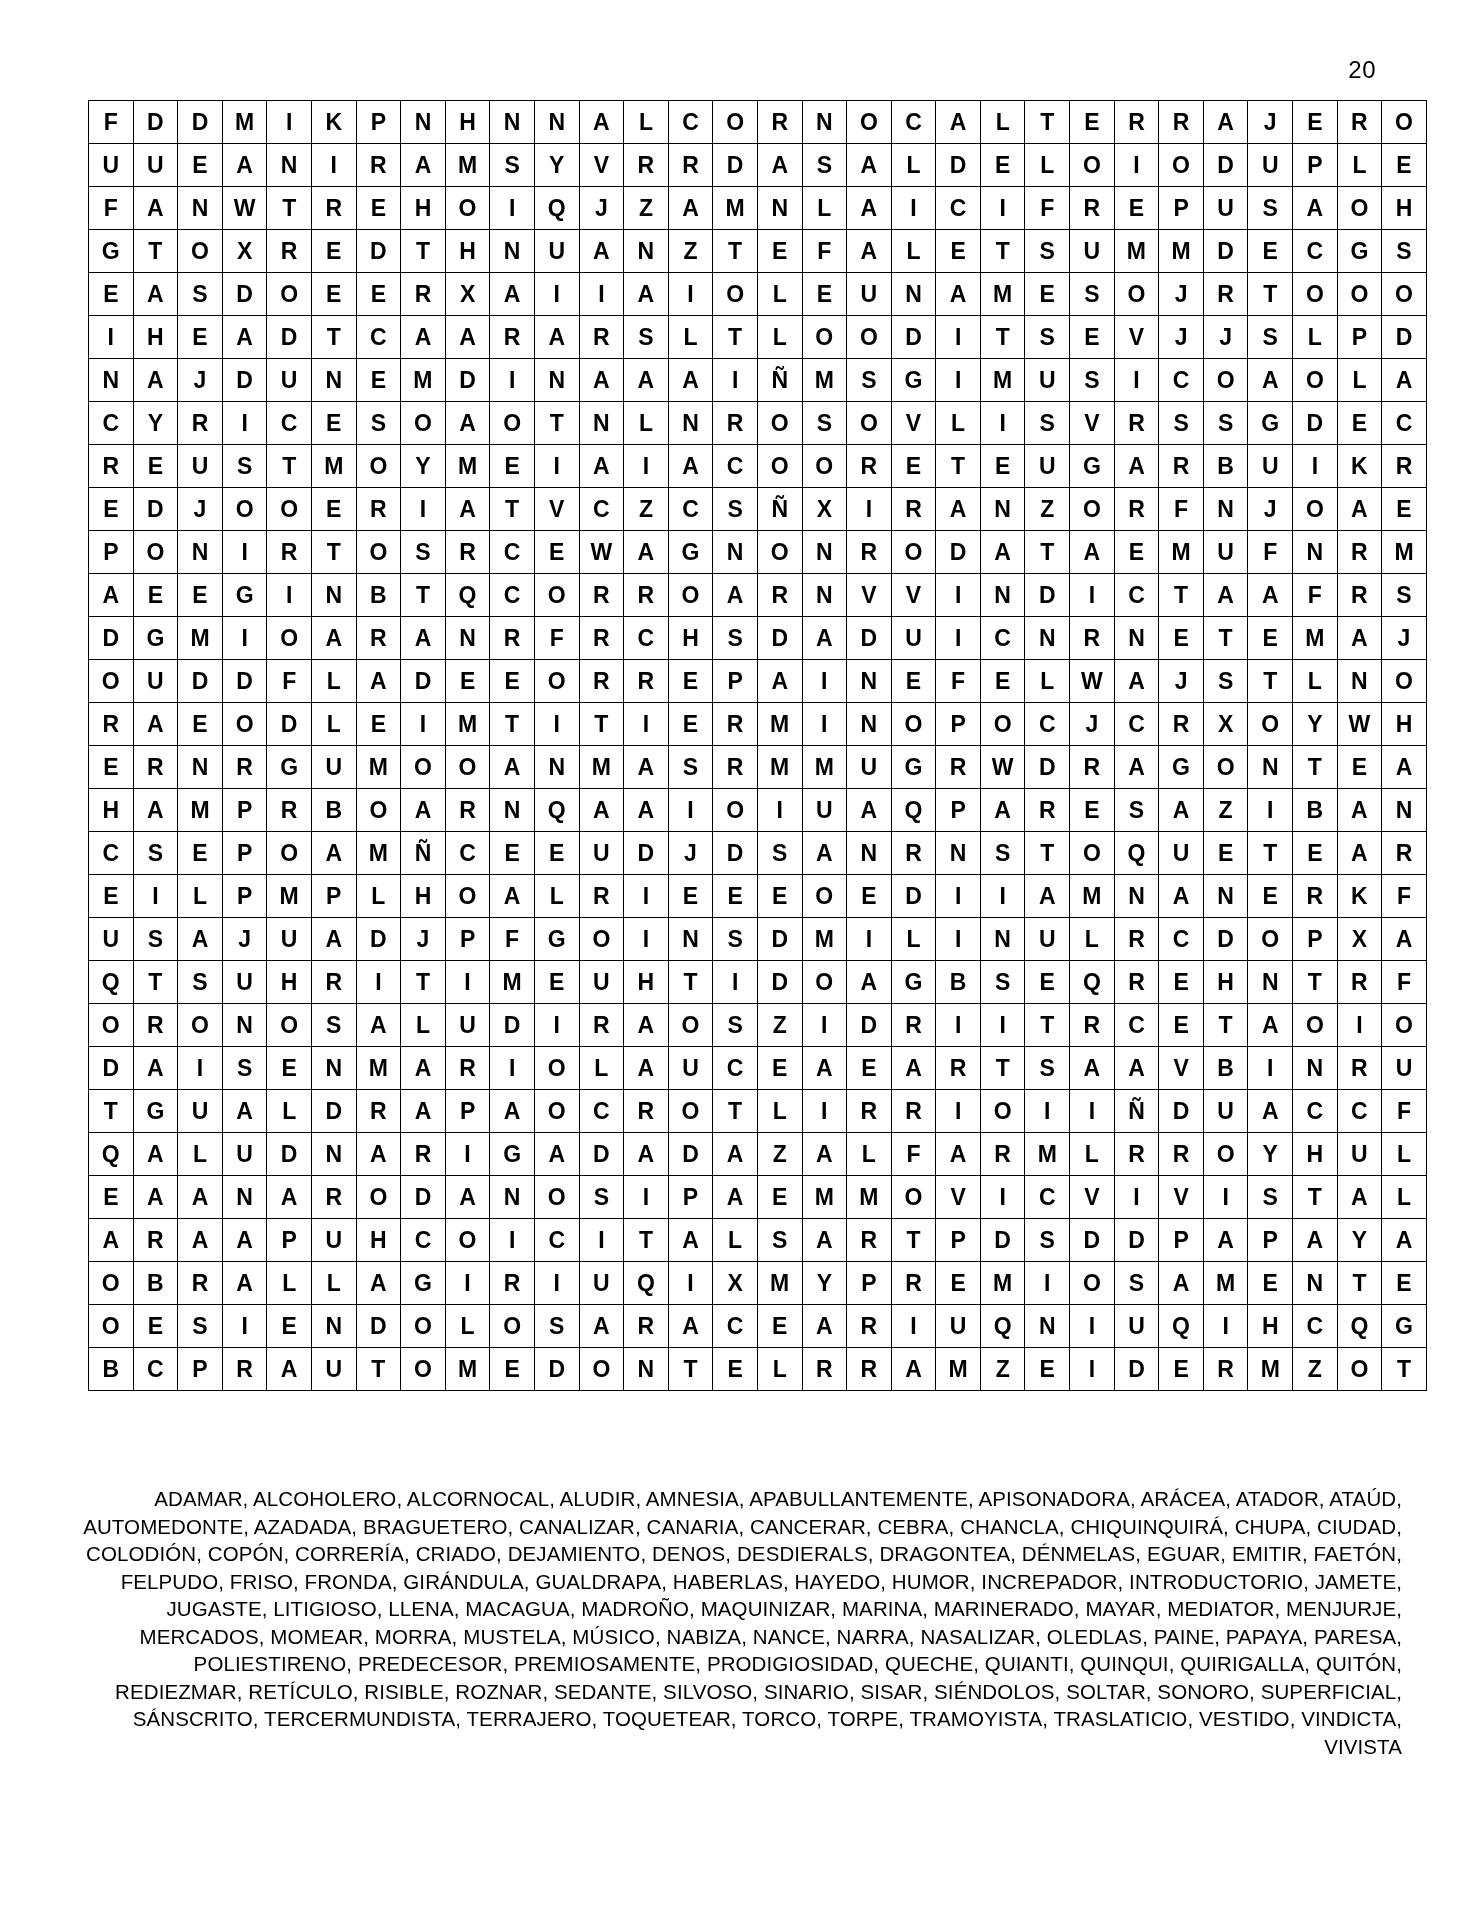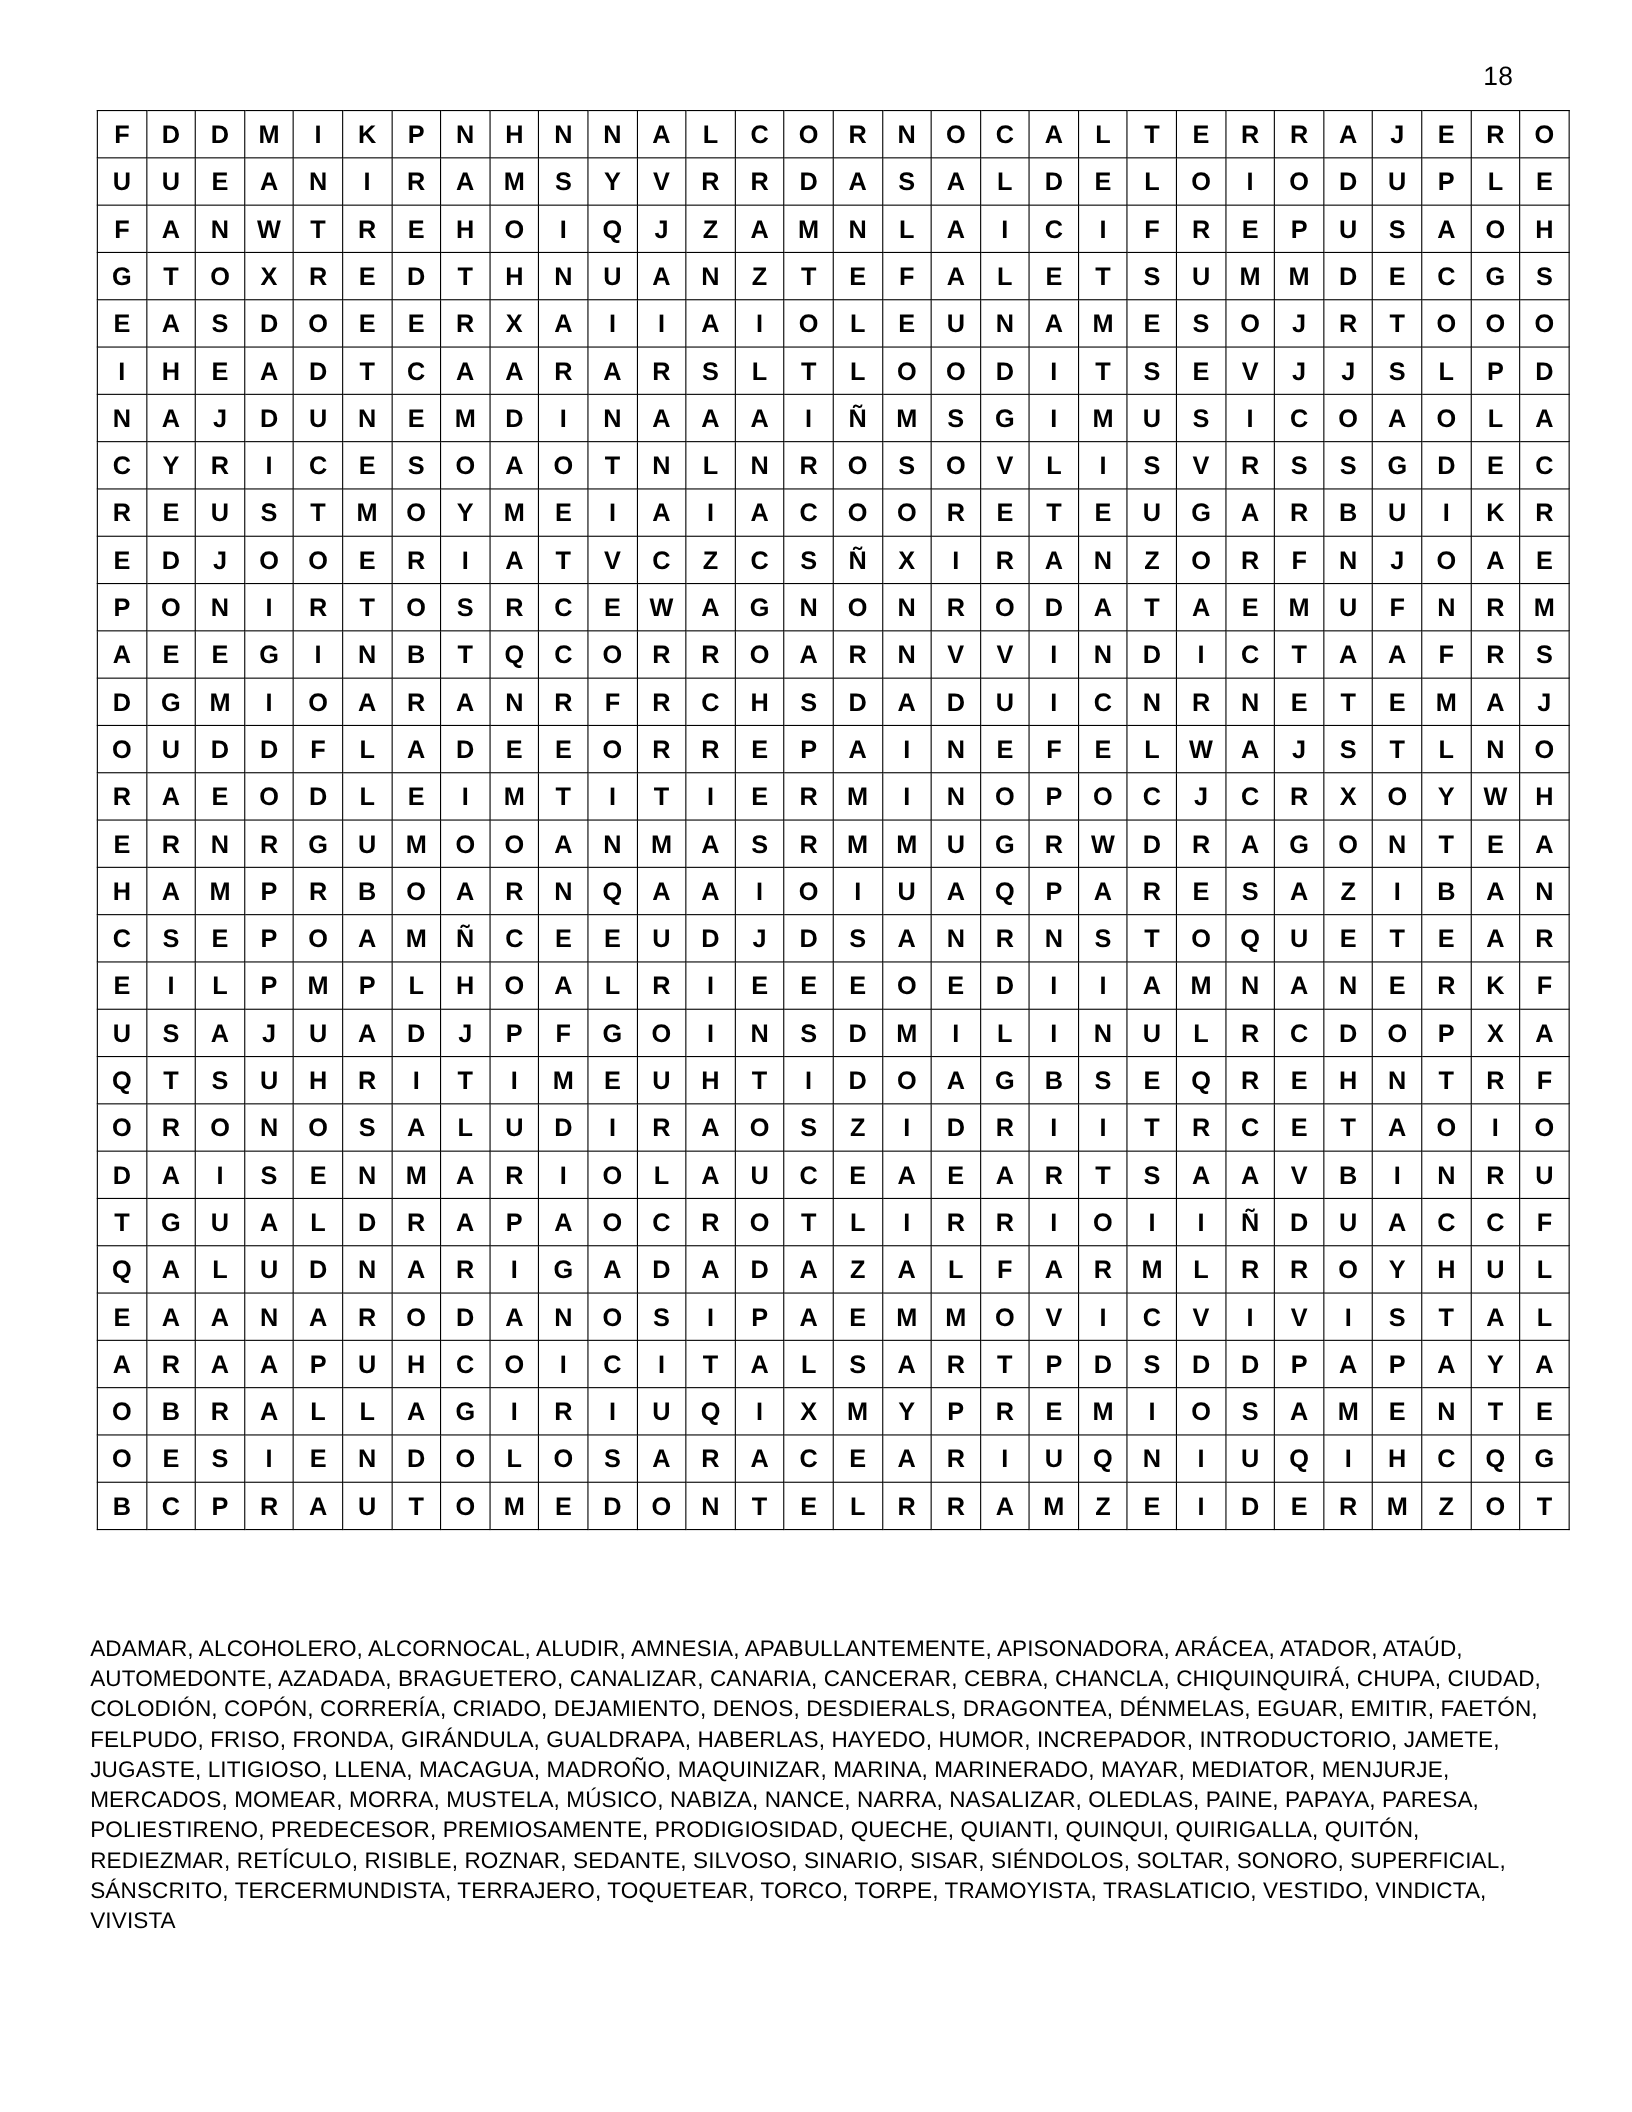--- a/index.html
+++ b/index.html
@@ -53,30 +53,30 @@
     padding: 0;
     line-height: 1;
   }
   .wordlist {
     position: absolute;
     top: 1485px;
     left: 82px;
     width: 1320px;
     font-size: 20.5px;
     line-height: 27.5px;
-    text-align: left;
+    text-align: right;
     letter-spacing: 0.1px;
   }
 </style>
 </head>
 <body>
 
 <div class="page">
 
-  <div class="page-number">18</div>
+  <div class="page-number">20</div>
 
   <div class="grid-wrap">
     <table class="wordsearch">
       <tbody>
           <tr>
             <td>F</td>
             <td>D</td>
             <td>D</td>
             <td>M</td>
             <td>I</td>

